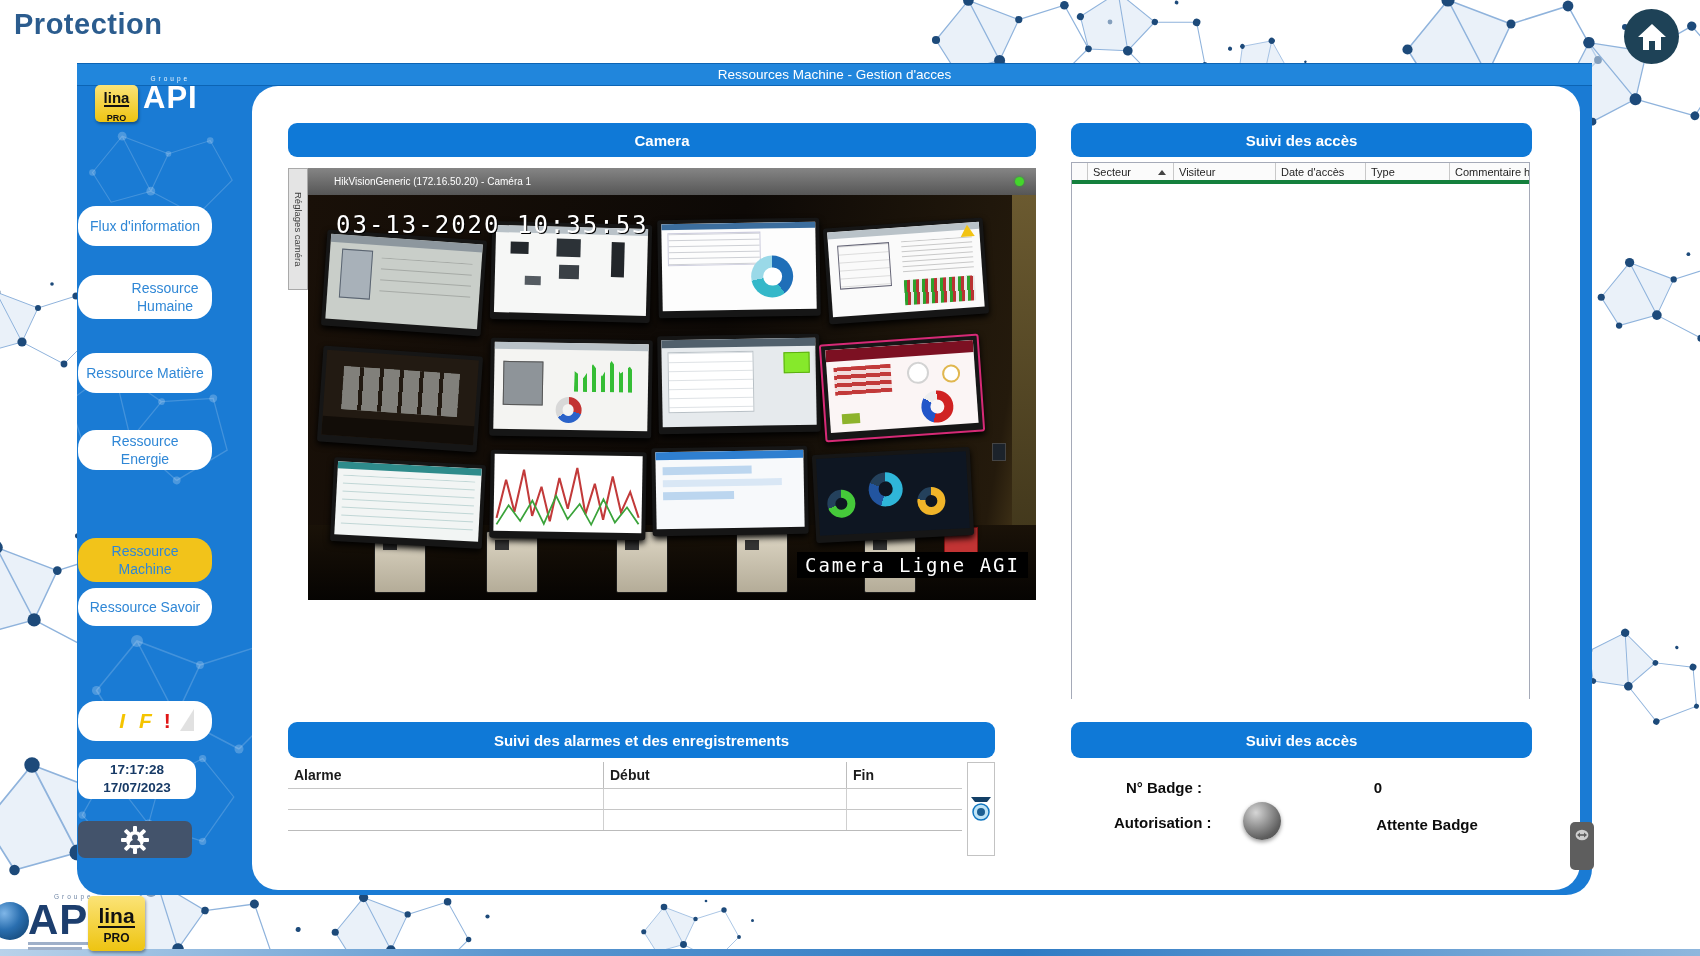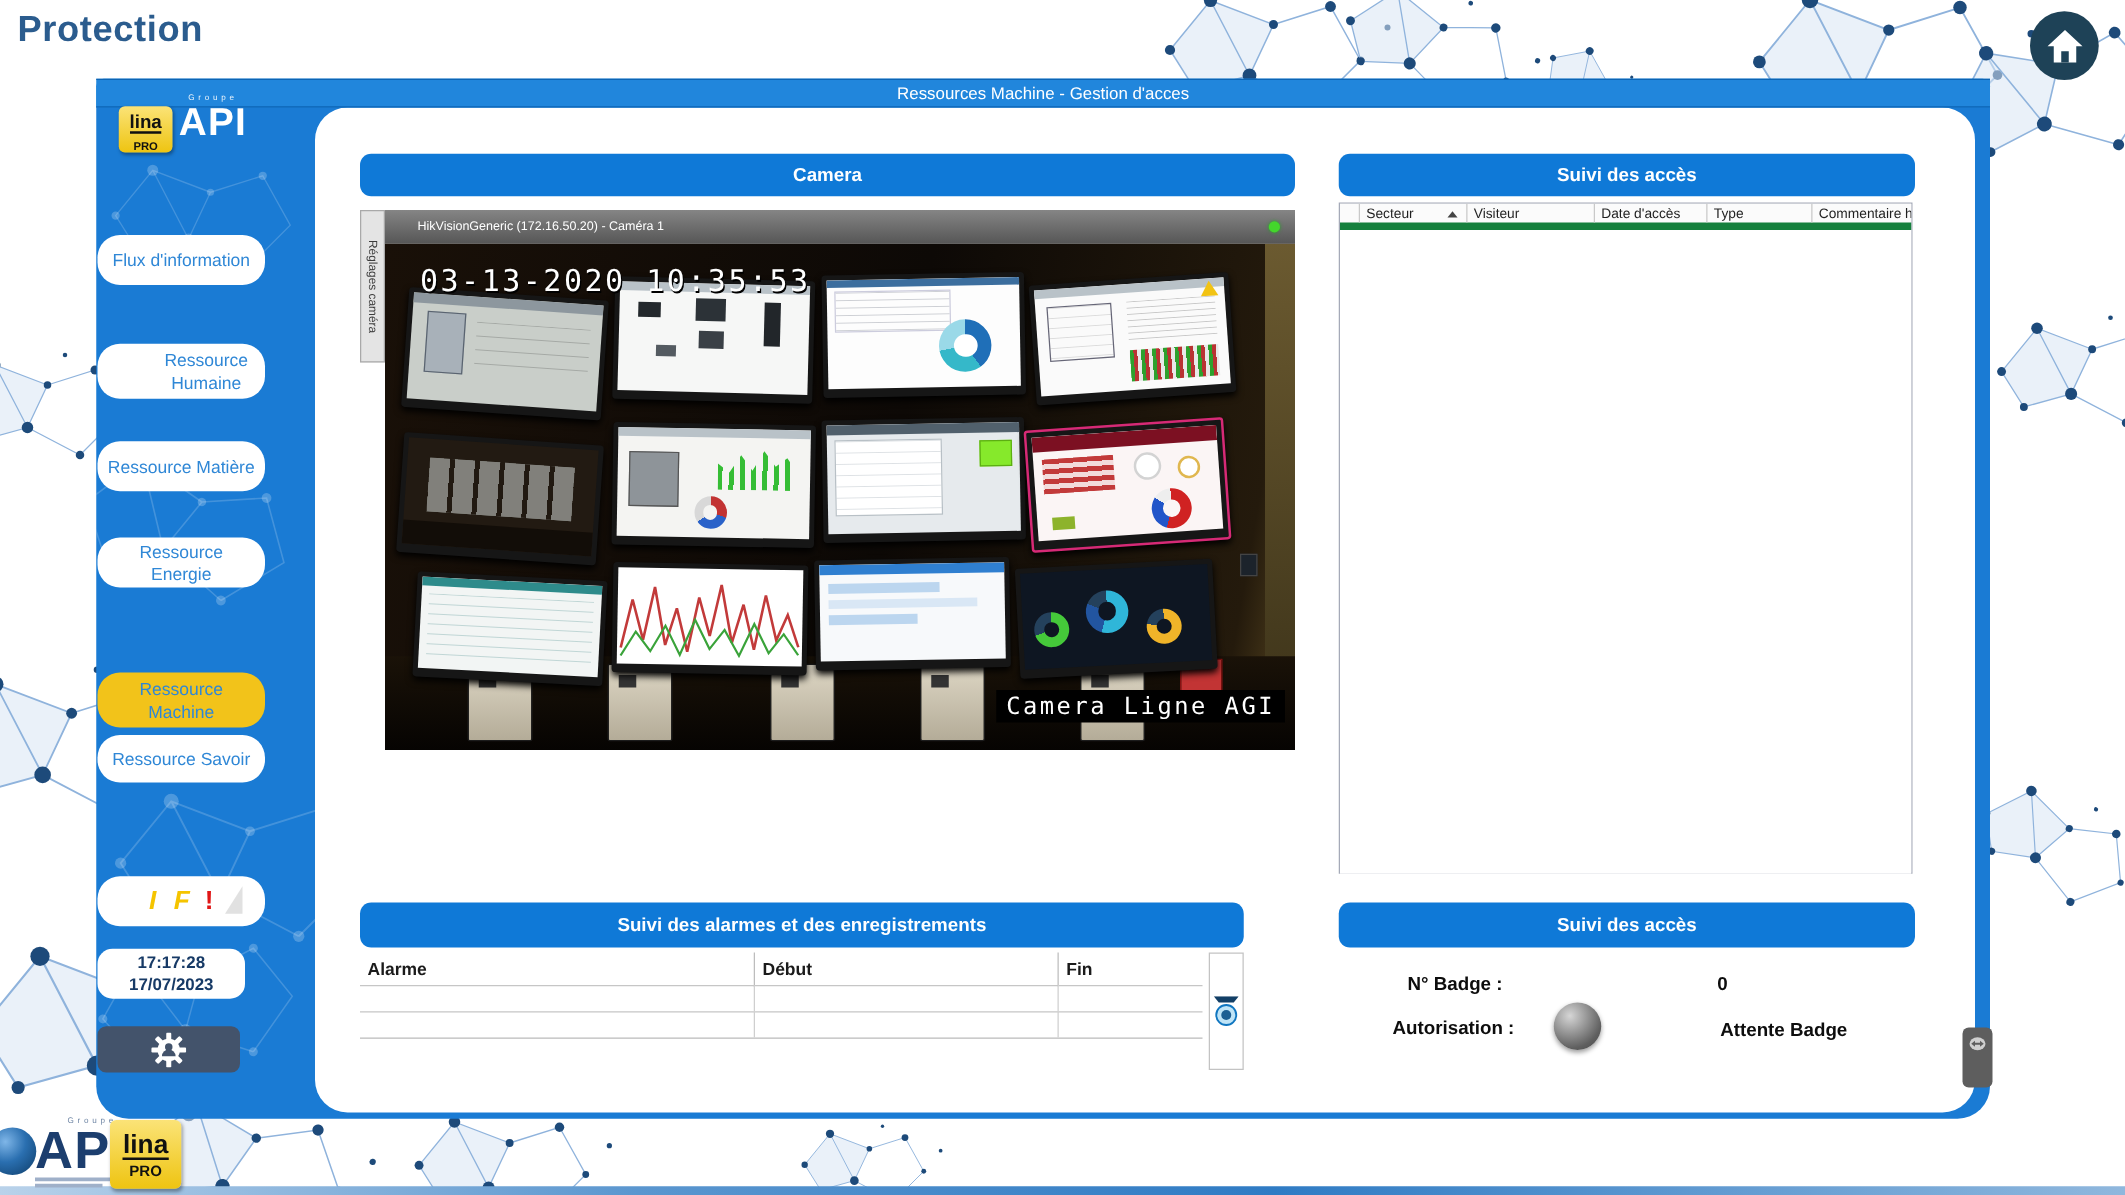--- a/index.html
+++ b/index.html
@@ -118,21 +118,21 @@
   .donut { position:absolute; border-radius:50%; }
   .donut i { position:absolute; left:28%; top:28%; width:44%; height:44%; border-radius:50%; background:#fff; }
   .desk { position:absolute; left:0; top:330px; width:100%; height:75px;
     background:linear-gradient(#1a1208,#060402); z-index:4; }
   .tower { position:absolute; top:6px; width:52px; height:62px;
     background:linear-gradient(#ddd6c4,#b4ac98); border:1px solid #1c1c1c; border-radius:2px; }
   .tower i { position:absolute; left:8px; top:8px; width:14px; height:10px; background:#333; display:block; }
 
   
   .tbl-box { position:absolute; background:#fff; border:1px solid #a5aab8; z-index:4; }
-  .thead { display:grid; border-bottom:6px solid #15803d; background:#fbfbfb; }
+  .thead { display:grid; border-bottom:4px solid #15803d; background:#fbfbfb; }
   .thead .cell {
     font-size:11px; color:#1f1f1f; padding:4px 3px 3px 5px; border-right:1px solid #c9c9c9;
     white-space:nowrap; overflow:hidden; display:flex; align-items:center; cursor:pointer;
   }
   .sort-asc { width:0; height:0; border-left:4px solid transparent; border-right:4px solid transparent;
     border-bottom:5px solid #444; margin-left:auto; margin-right:4px; }
 
   .alarm-grid { display:grid; grid-template-columns:316px 243px 1fr; }
   .alarm-grid .hcell { font-size:14px; font-weight:bold; color:#1b1b1b; padding:5px 6px;
     border-right:1px solid #bdbdbd; }
@@ -245,21 +245,21 @@
 
   <div class="logo-lina lina-top">
     <span class="nm">lina</span><br>
     <span class="sb">PRO</span>
   </div>
   <div class="api-top">
     <span class="sup">Groupe</span>
     <span class="nm">API</span>
   </div>
 
-  <div class="side-btn" style="top:188px;height:40px;justify-content:center;">
+  <div class="side-btn" style="top:206px;height:40px;justify-content:center;">
     <span>Flux d'information</span>
   </div>
   <div class="side-btn" style="top:275px;height:44px;padding-left:48px;">
     <span>Ressource Humaine</span>
   </div>
   <div class="side-btn" style="top:353px;height:40px;">
     <span>Ressource Matière</span>
   </div>
   <div class="side-btn" style="top:430px;height:40px;justify-content:flex-end;">
     <span>Ressource Energie</span>

